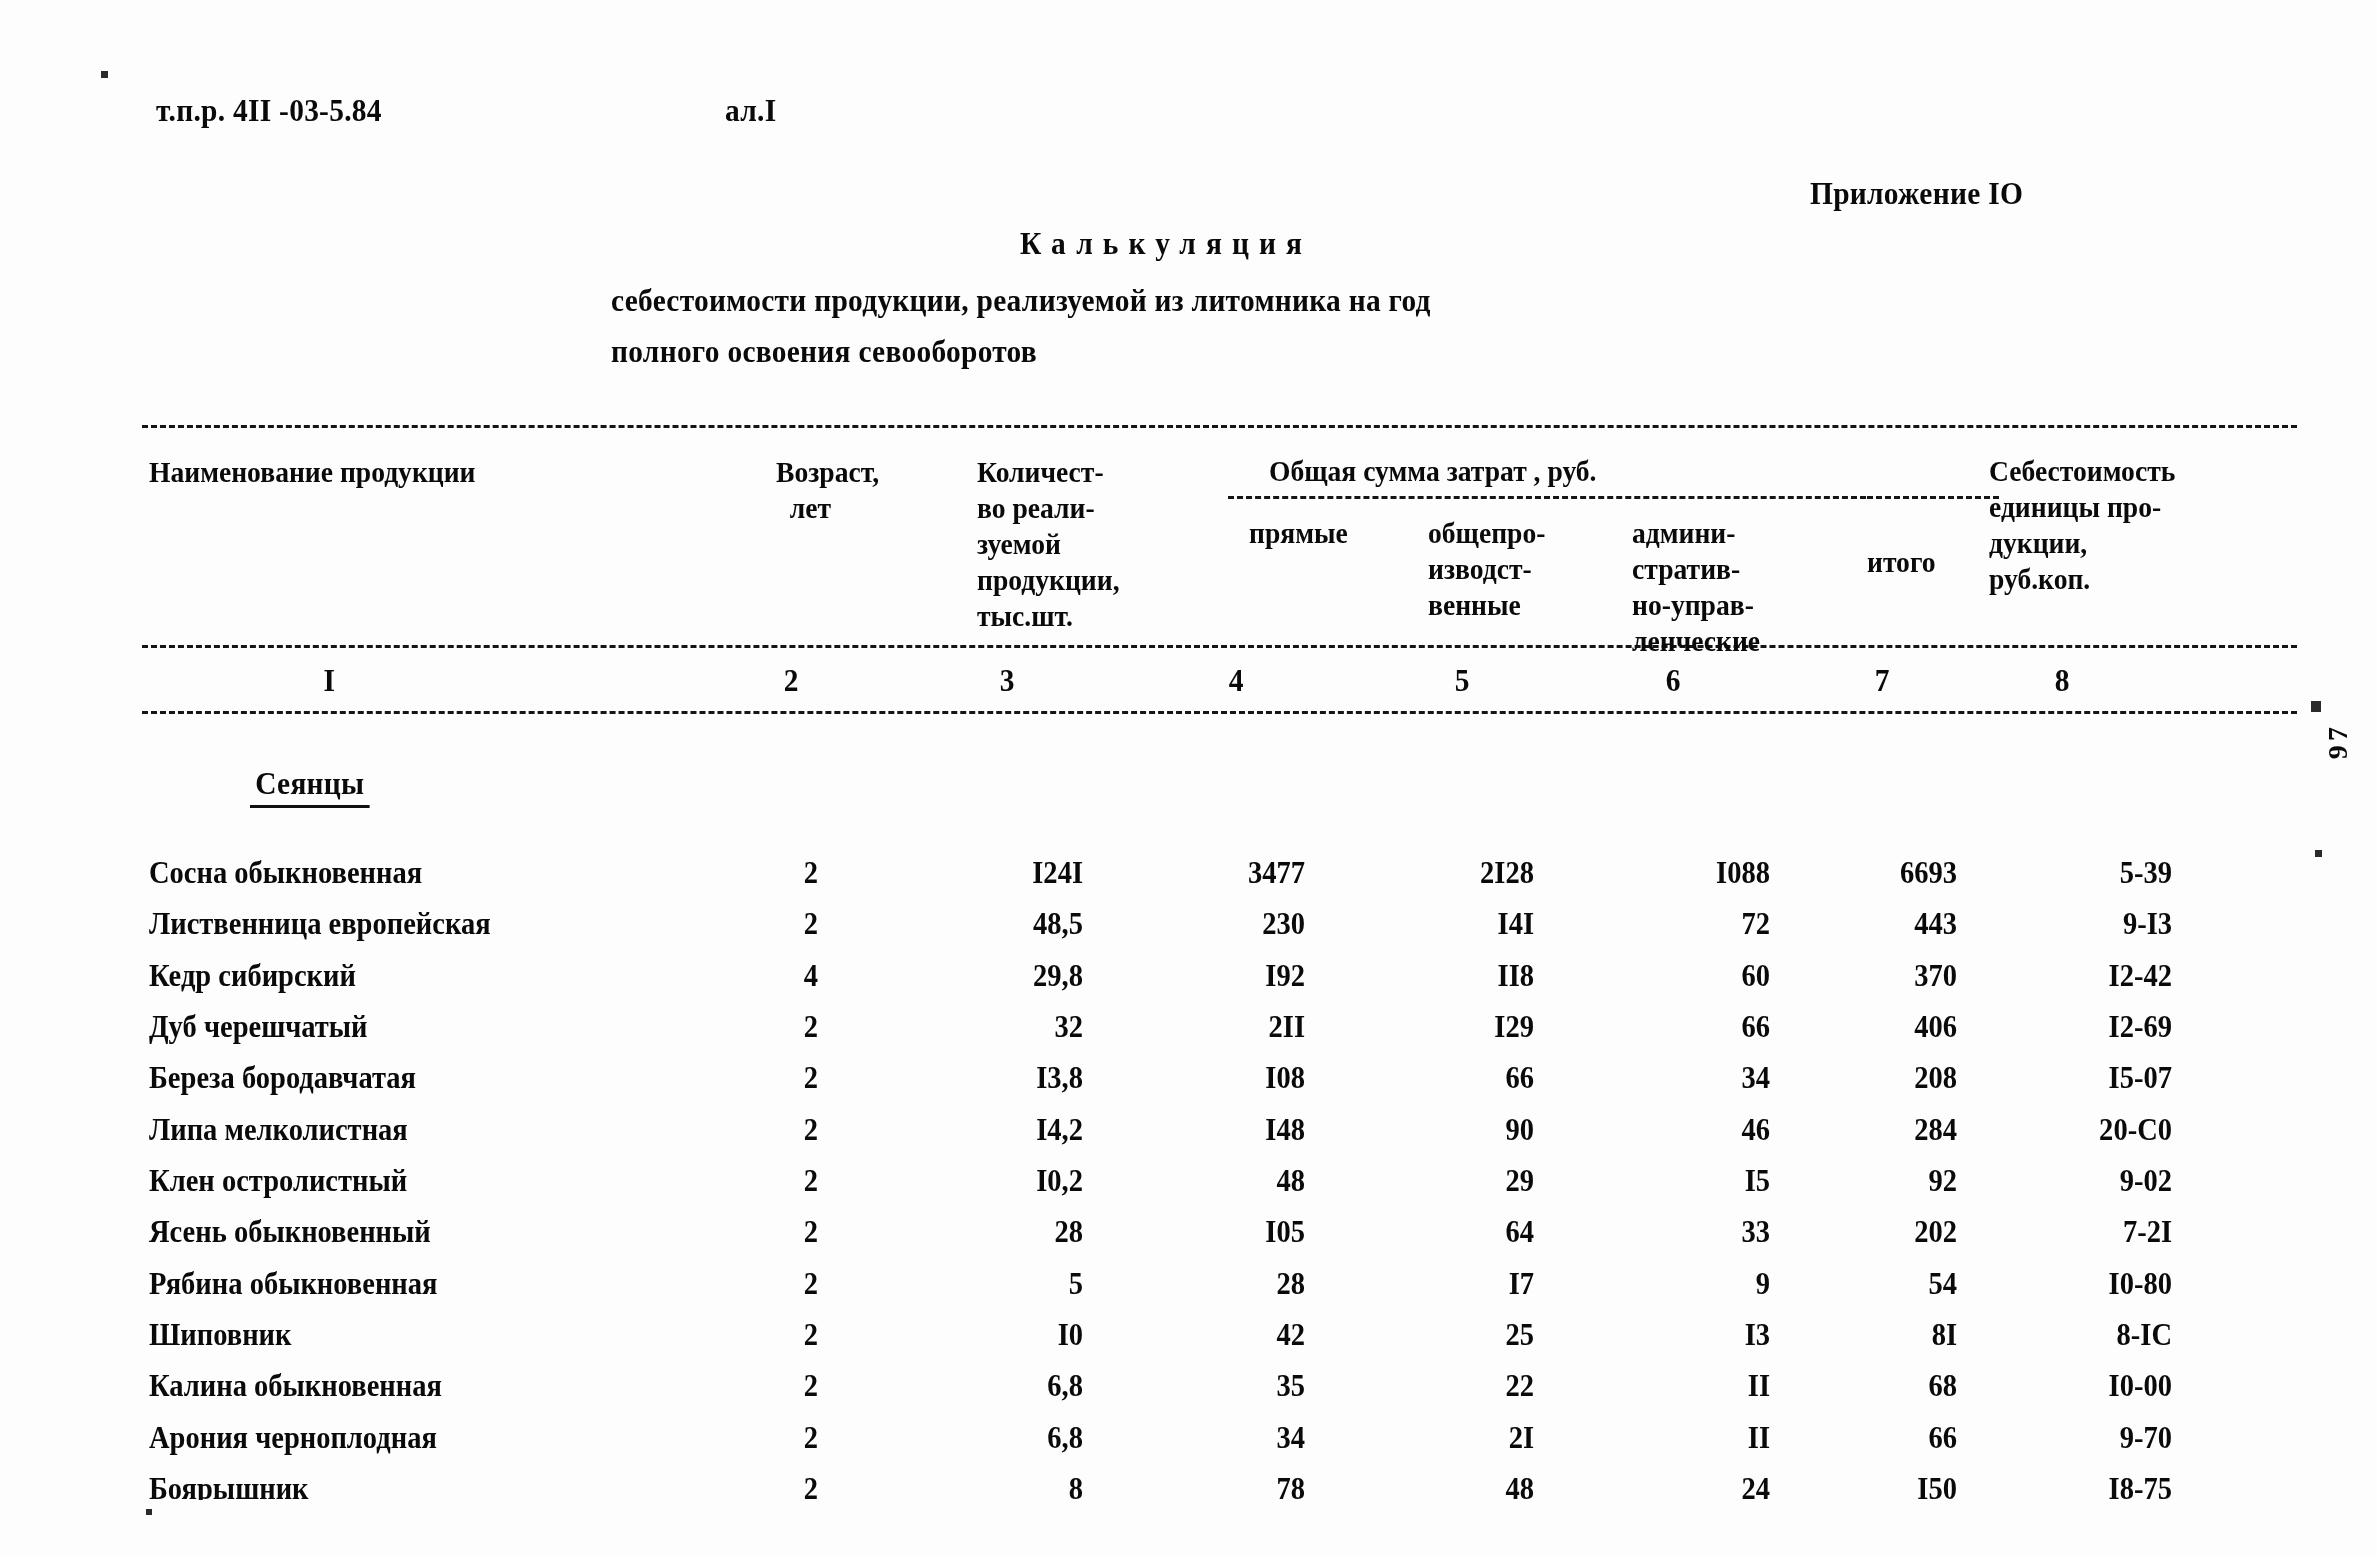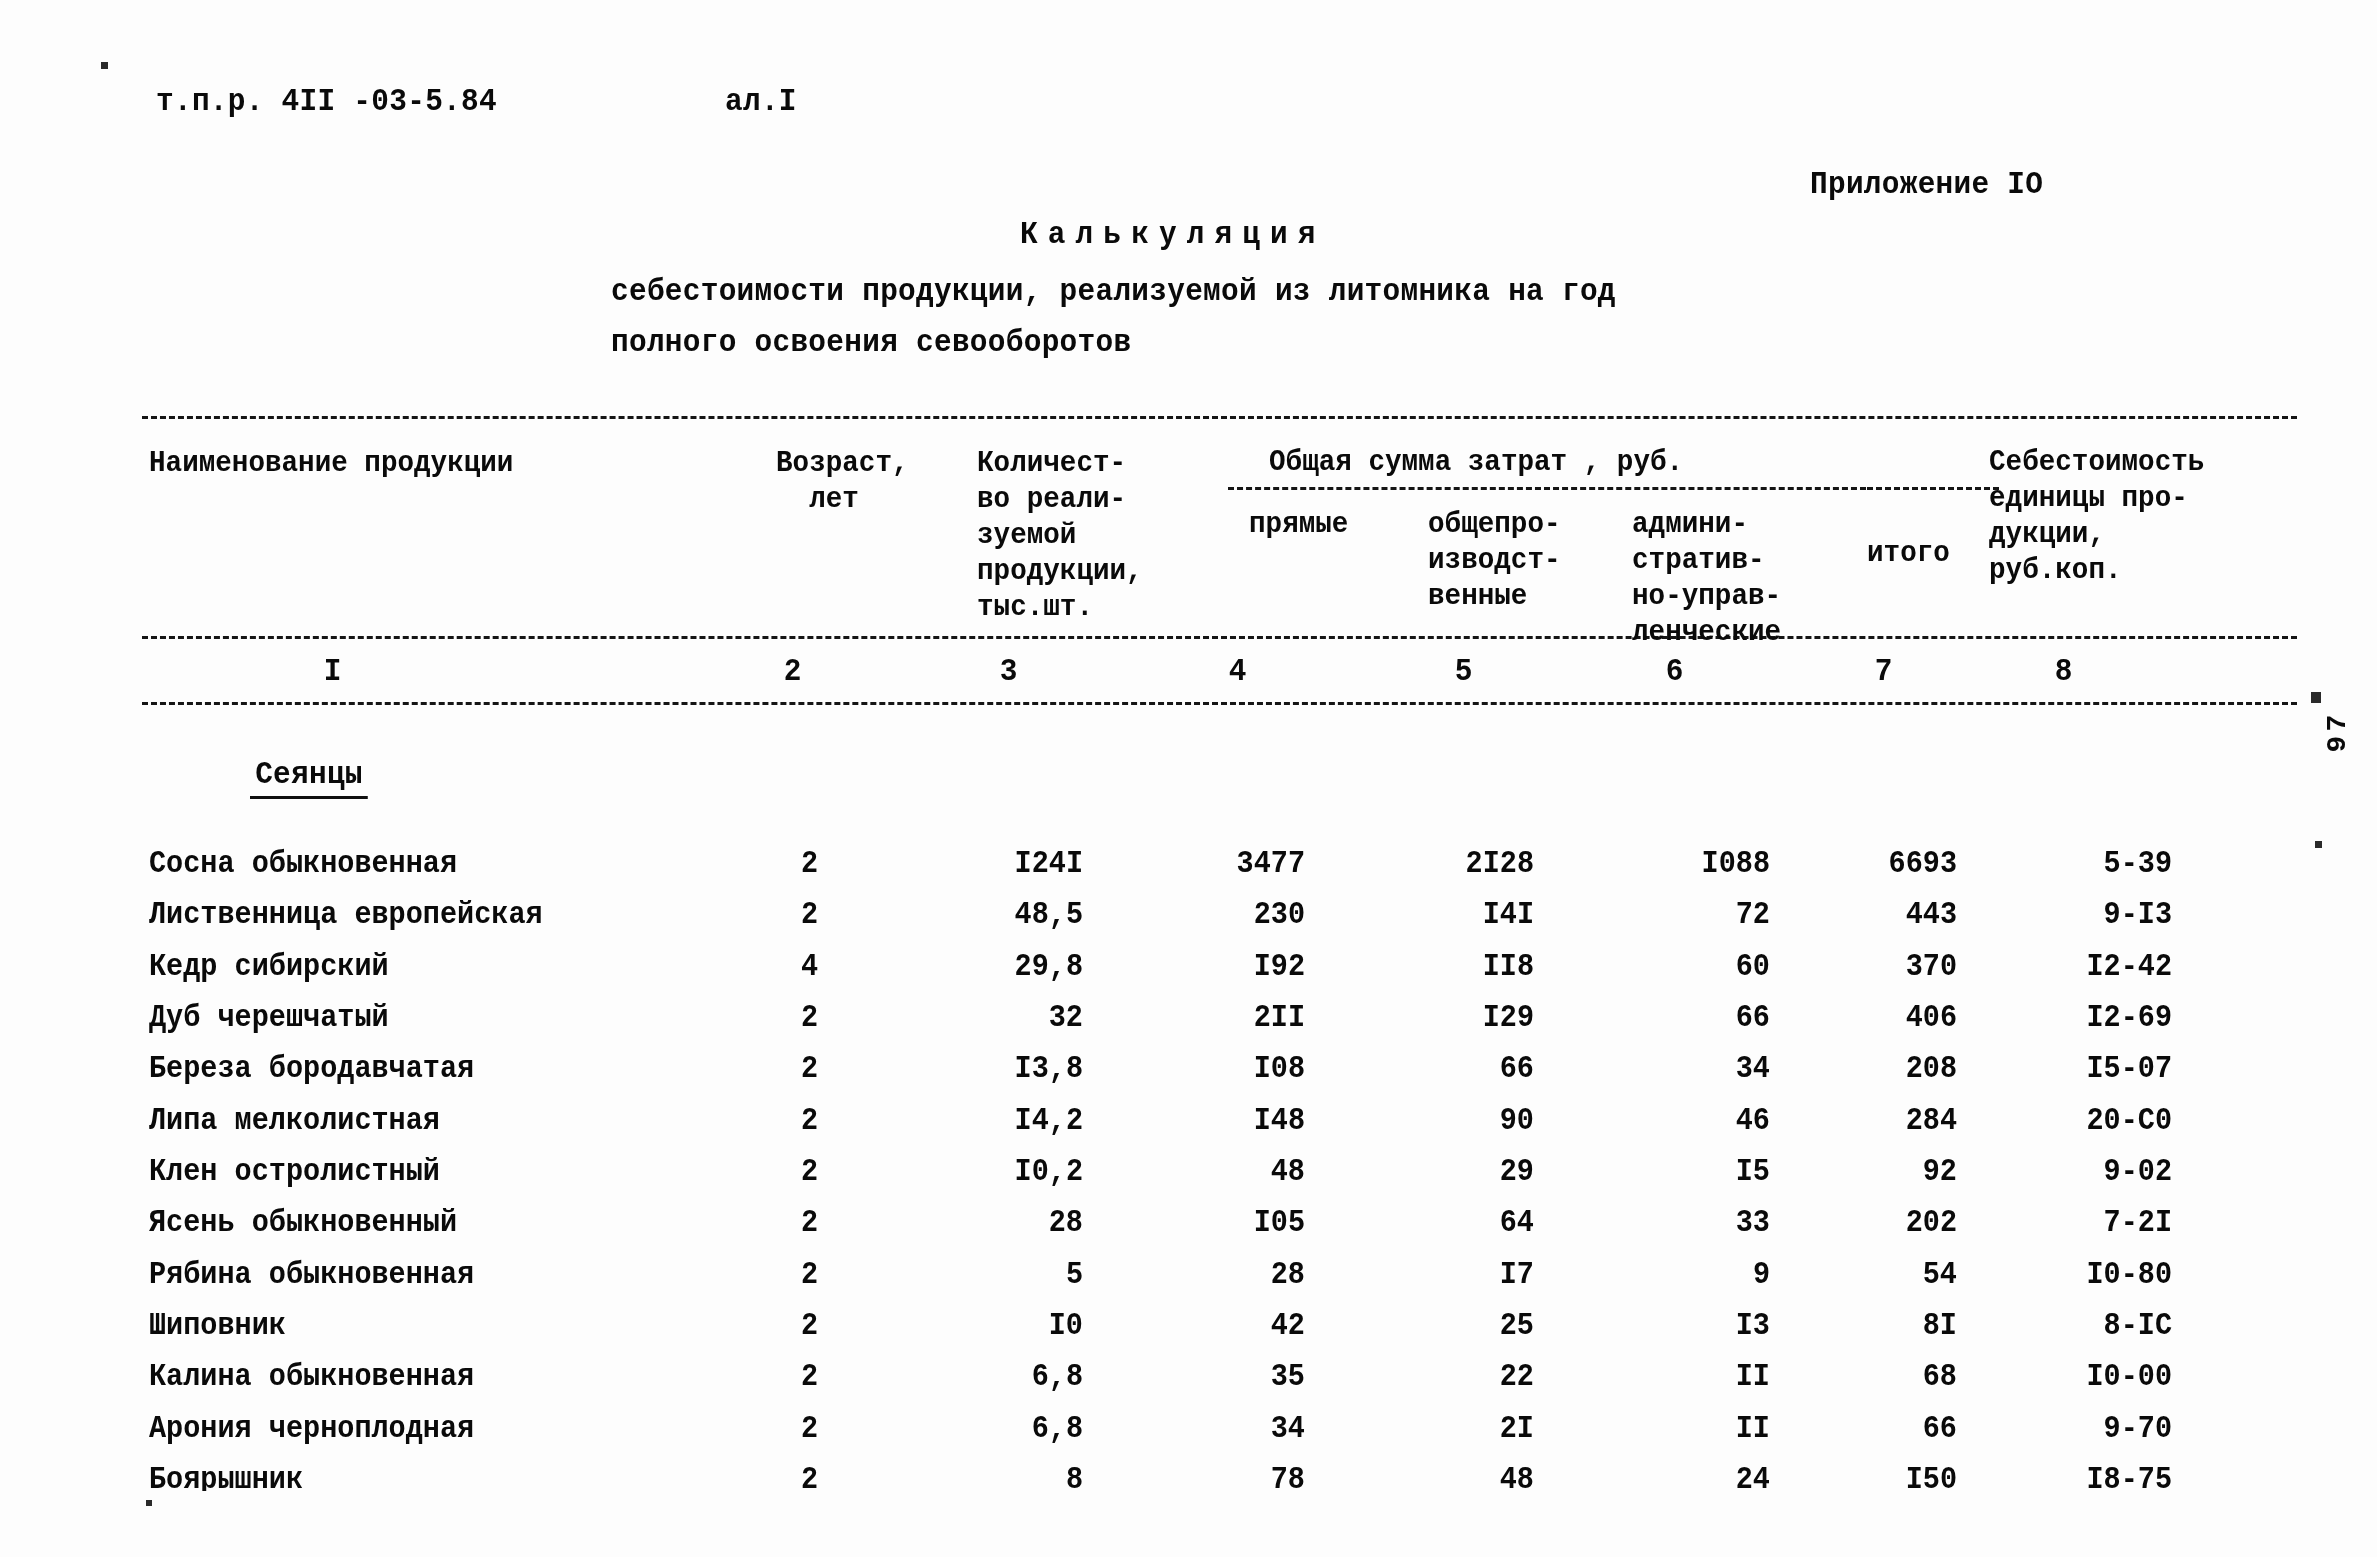--- a/index.html
+++ b/index.html
@@ -14,24 +14,24 @@
   #page {
     position: relative;
     width: 2377px;
     height: 1557px;
     background: #fdfdfd;
     overflow: hidden;
   }
   
   .doc {
     position: absolute;
-    left: 0; top: 8px;
+    left: 0; top: 17px;
     width: 2377px;
     height: 1520px;
-    font-family: Liberation Mono, monospace;
+    font-family: Liberation Serif, serif;
     font-weight: 700;
     color: #0a0a0a;
     -webkit-font-smoothing: none;
   }
   .stamp {
     position: absolute;
     white-space: pre;
     letter-spacing: 0.3px;
     transform: scaleX(0.92);
     transform-origin: left center;

